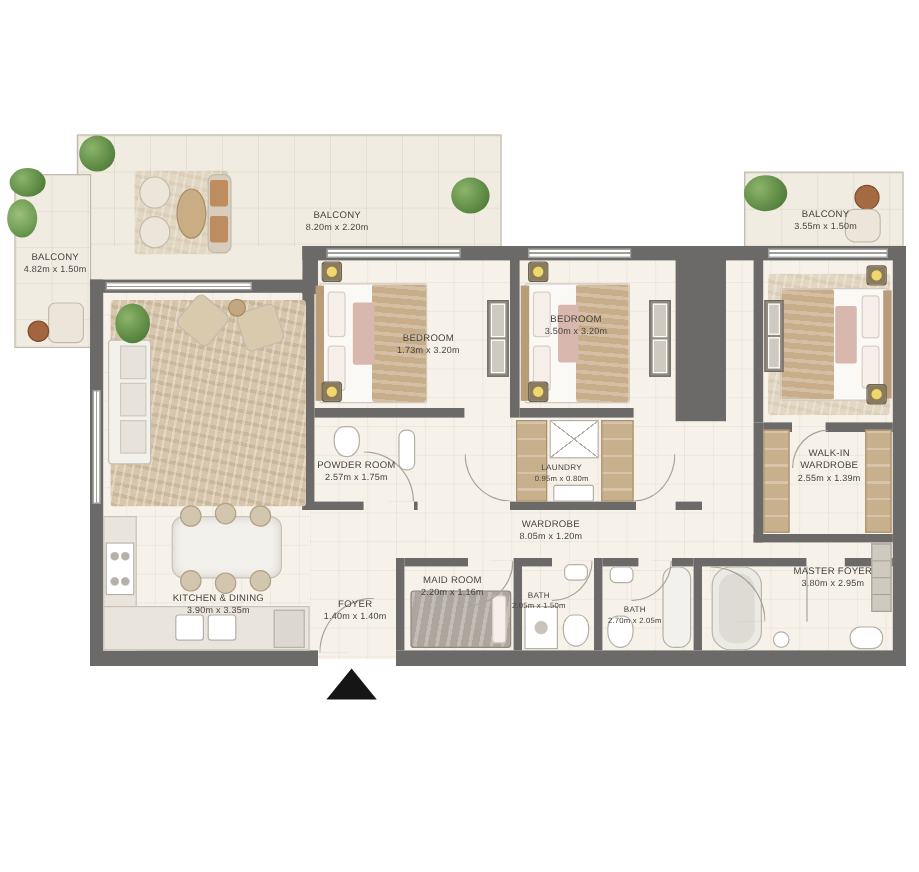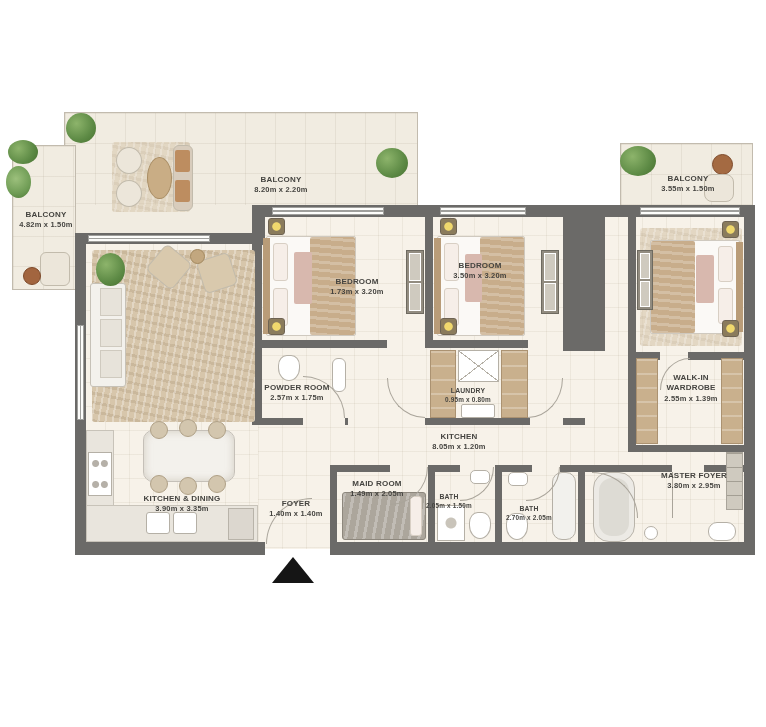--- a/index.html
+++ b/index.html
@@ -16,21 +16,21 @@
       linear-gradient(90deg,rgba(175,162,140,.14) 1px,transparent 1px);
     background-size:24px 24px;}
   .balcony{background-color:var(--balcony-floor);
     background-image:linear-gradient(rgba(170,158,138,.16) 1px,transparent 1px),
       linear-gradient(90deg,rgba(170,158,138,.16) 1px,transparent 1px);
     background-size:30px 30px;border:1.5px solid #c2bbae;}
   .wall{background:var(--wall);}
   .winh{border:1px solid #9f9f9c;background:linear-gradient(to bottom,#fdfdfb 40%,#9f9f9c 40% 60%,#fdfdfb 60%);}
   .winv{border:1px solid #9f9f9c;background:linear-gradient(to right,#fdfdfb 40%,#9f9f9c 40% 60%,#fdfdfb 60%);}
   
-  .lbl{color:var(--label-text);font-size:8px;font-weight:bold;text-align:center;
+  .lbl{color:var(--label-text);font-size:8px;font-weight:normal;text-align:center;
        line-height:1.3;letter-spacing:.2px;z-index:30;}
   .lbl .dims{font-size:7.5px;}
   .lbl.small{font-size:6.8px;} .lbl.small .dims{font-size:6.4px;}
   
   .rug{background-color:var(--rug);border-radius:3px;
     background-image:repeating-linear-gradient(100deg,rgba(255,255,255,.30) 0 2px,transparent 2px 7px),
       repeating-linear-gradient(12deg,rgba(120,95,60,.14) 0 3px,transparent 3px 9px);}
   .bedmat{background:#fbf9f6;border:1px solid #cfc9bf;border-radius:2px;}
   .headboard{background:#b99c78;}
   .pillow{background:#f6eee8;border:1px solid #d8cfc4;border-radius:3px;}
@@ -267,34 +267,34 @@
   </div>
   <div class="abs lbl small" style="left:434px;top:387px;width:68px;">
     <div>LAUNDRY</div>
     <div class="dims">0.95m x 0.80m</div>
   </div>
   <div class="abs lbl" style="left:662px;top:373px;width:58px;">
     <div>WALK-IN WARDROBE</div>
     <div class="dims">2.55m x 1.39m</div>
   </div>
   <div class="abs lbl" style="left:404px;top:432px;width:110px;">
-    <div>KITCHEN</div>
+    <div>WARDROBE</div>
     <div class="dims">8.05m x 1.20m</div>
   </div>
   <div class="abs lbl" style="left:121px;top:494px;width:122px;">
     <div>KITCHEN &amp; DINING</div>
     <div class="dims">3.90m x 3.35m</div>
   </div>
   <div class="abs lbl" style="left:260px;top:499px;width:72px;">
     <div>FOYER</div>
     <div class="dims">1.40m x 1.40m</div>
   </div>
   <div class="abs lbl" style="left:331px;top:479px;width:92px;">
     <div>MAID ROOM</div>
-    <div class="dims">1.49m x 2.05m</div>
+    <div class="dims">2.20m x 1.16m</div>
   </div>
   <div class="abs lbl small" style="left:414px;top:493px;width:70px;">
     <div>BATH</div>
     <div class="dims">2.05m x 1.50m</div>
   </div>
   <div class="abs lbl small" style="left:492px;top:505px;width:74px;">
     <div>BATH</div>
     <div class="dims">2.70m x 2.05m</div>
   </div>
   <div class="abs lbl" style="left:639px;top:471px;width:110px;">

